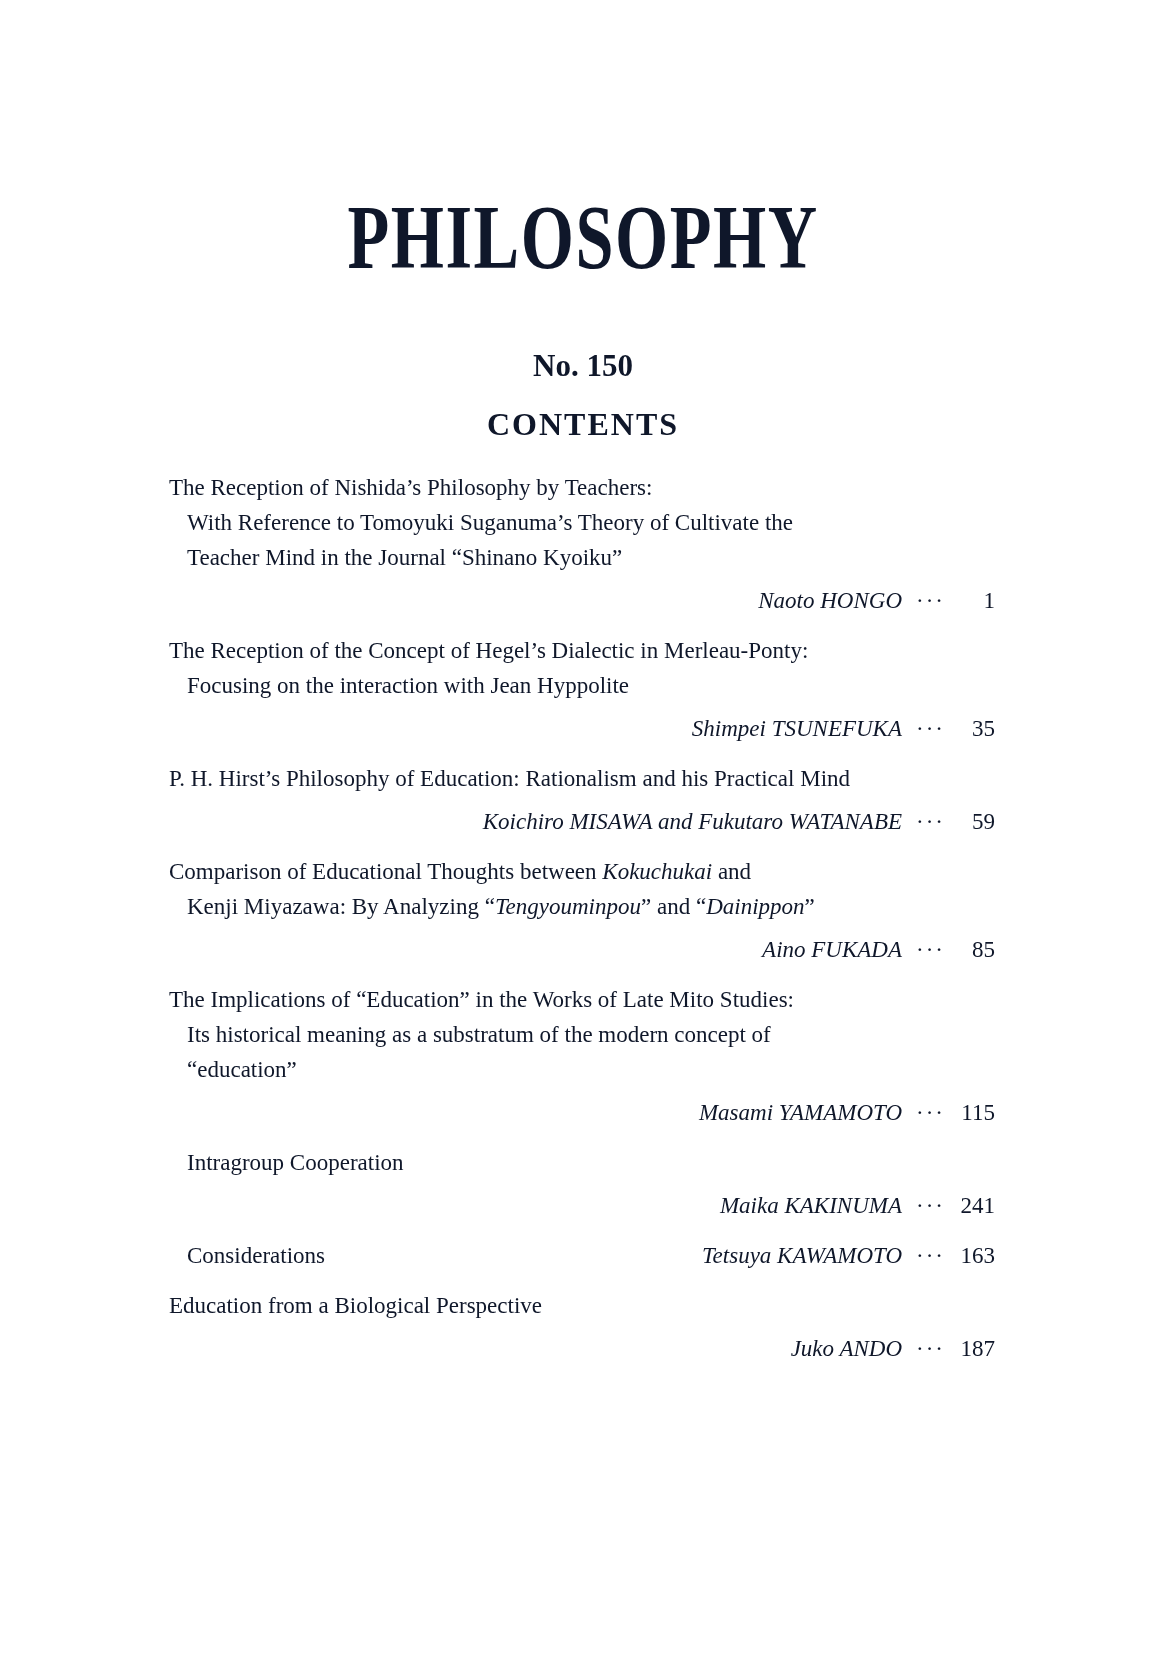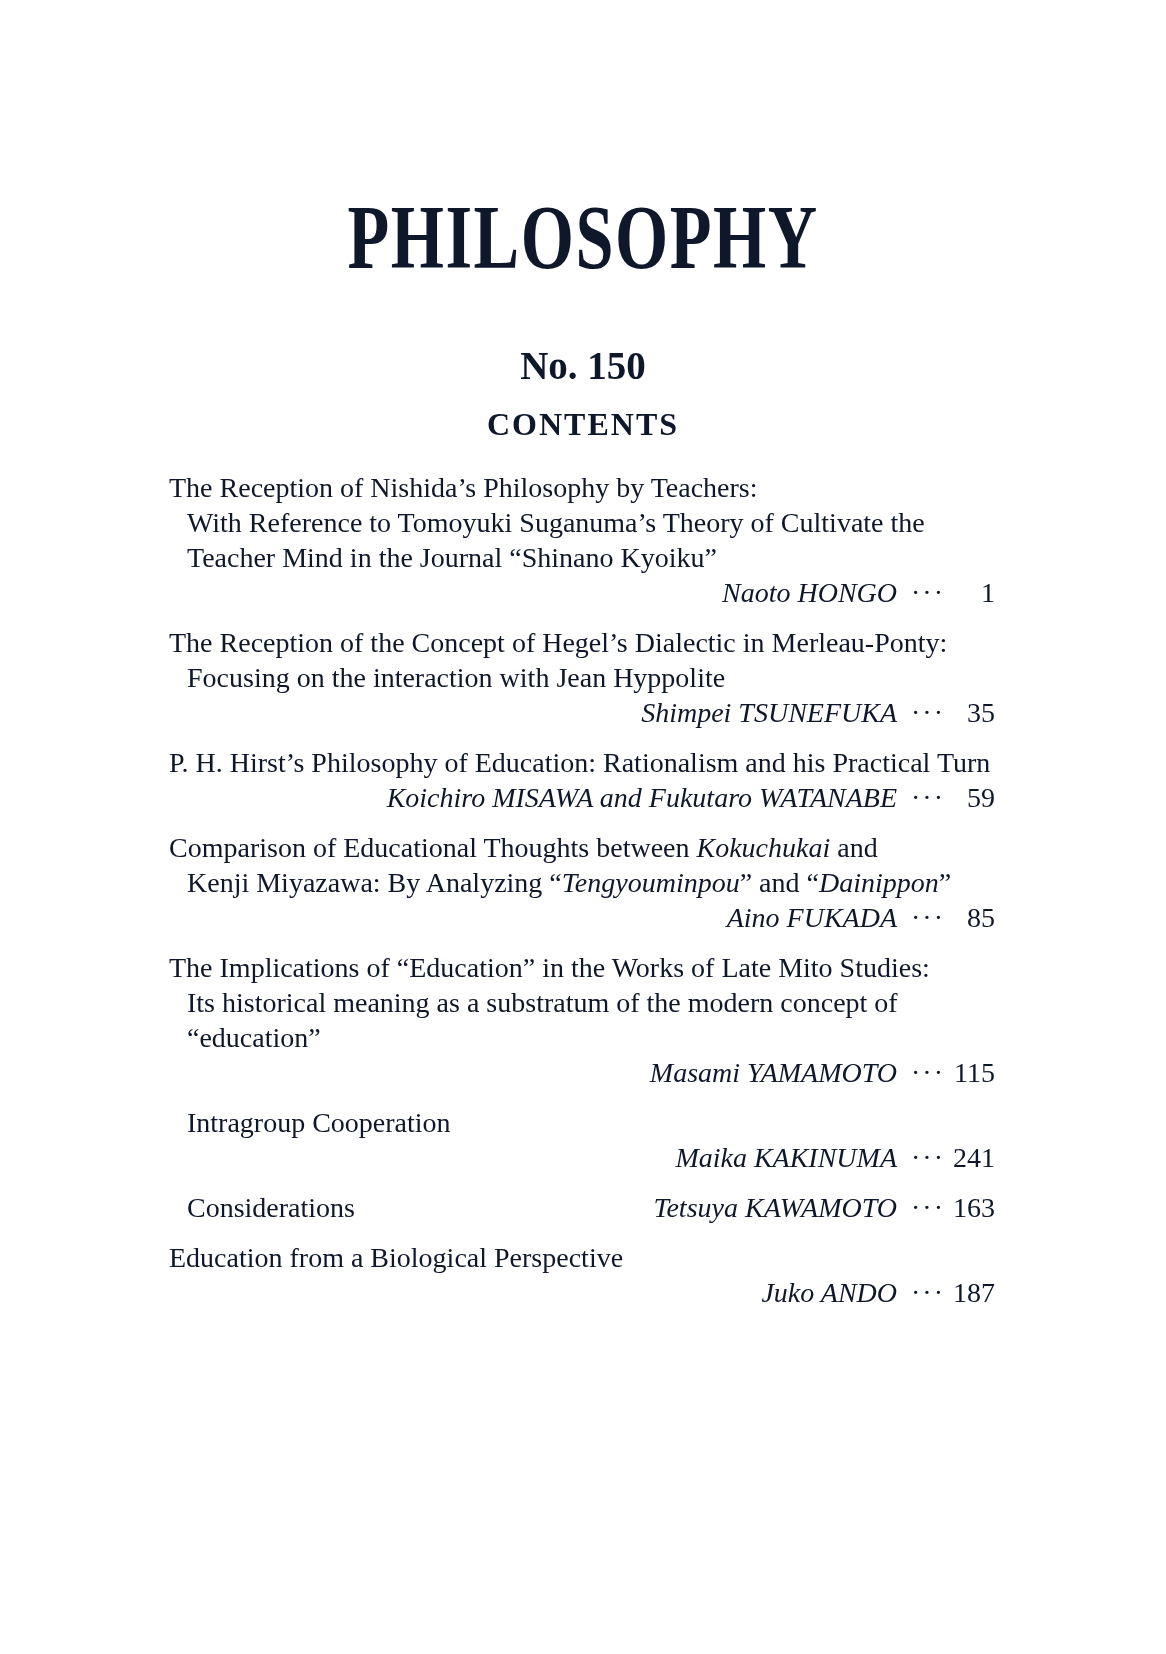--- a/index.html
+++ b/index.html
@@ -22,21 +22,21 @@
   }
   .journal-title .condensed {
     display: inline-block;
     transform: scaleX(0.76);
     transform-origin: center;
     letter-spacing: 2px;
   }
   .issue-number {
     margin-top: 8px;
     text-align: center;
-    font-size: 39px;
+    font-size: 31px;
     line-height: 40px;
     font-weight: bold;
   }
   .contents-heading {
     margin-top: 18px;
     text-align: center;
     font-size: 32px;
     line-height: 40px;
     font-weight: bold;
     letter-spacing: 2px;
@@ -47,31 +47,31 @@
   }
   .section-heading {
     margin-top: 38px;
     font-size: 25px;
     line-height: 35px;
     font-weight: bold;
   }
   .entries { margin-top: 26px; }
   .entry {
     margin-bottom: 15px;
-    font-size: 28px;
+    font-size: 23px;
     line-height: 35px;
   }
   .line { white-space: nowrap; }
   .line.indent { padding-left: 18px; }
   .it { font-style: italic; }
   .byline {
     display: flex;
     justify-content: flex-end;
     align-items: baseline;
-    margin-top: 0;
+    margin-top: 8px;
   }
   .byline.with-label { justify-content: space-between; }
   .by-right { white-space: nowrap; }
   .author { font-style: italic; }
   .dots { margin-left: 14px; letter-spacing: 2px; }
   .pagenum {
     display: inline-block;
     width: 50px;
     text-align: right;
   }
@@ -94,21 +94,21 @@
           </div>
         </div>
         <div class="entry">
           <div class="line"><span>The Reception of the Concept of Hegel’s Dialectic in Merleau-Ponty:</span></div>
           <div class="line indent"><span>Focusing on the interaction with Jean Hyppolite</span></div>
           <div class="byline">
             <span class="by-right"><span class="author">Shimpei TSUNEFUKA</span><span class="dots">···</span><span class="pagenum">35</span></span>
           </div>
         </div>
         <div class="entry">
-          <div class="line"><span>P. H. Hirst’s Philosophy of Education: Rationalism and his Practical Turn</span></div>
+          <div class="line"><span>P. H. Hirst’s Philosophy of Education: Rationalism and his Practical Mind</span></div>
           <div class="byline">
             <span class="by-right"><span class="author">Koichiro MISAWA and Fukutaro WATANABE</span><span class="dots">···</span><span class="pagenum">59</span></span>
           </div>
         </div>
         <div class="entry">
           <div class="line"><span>Comparison of Educational Thoughts between </span><span class="it">Kokuchukai</span><span> and</span></div>
           <div class="line indent"><span>Kenji Miyazawa: By Analyzing “</span><span class="it">Tengyouminpou</span><span>” and “</span><span class="it">Dainippon</span><span>”</span></div>
           <div class="byline">
             <span class="by-right"><span class="author">Aino FUKADA</span><span class="dots">···</span><span class="pagenum">85</span></span>
           </div>

